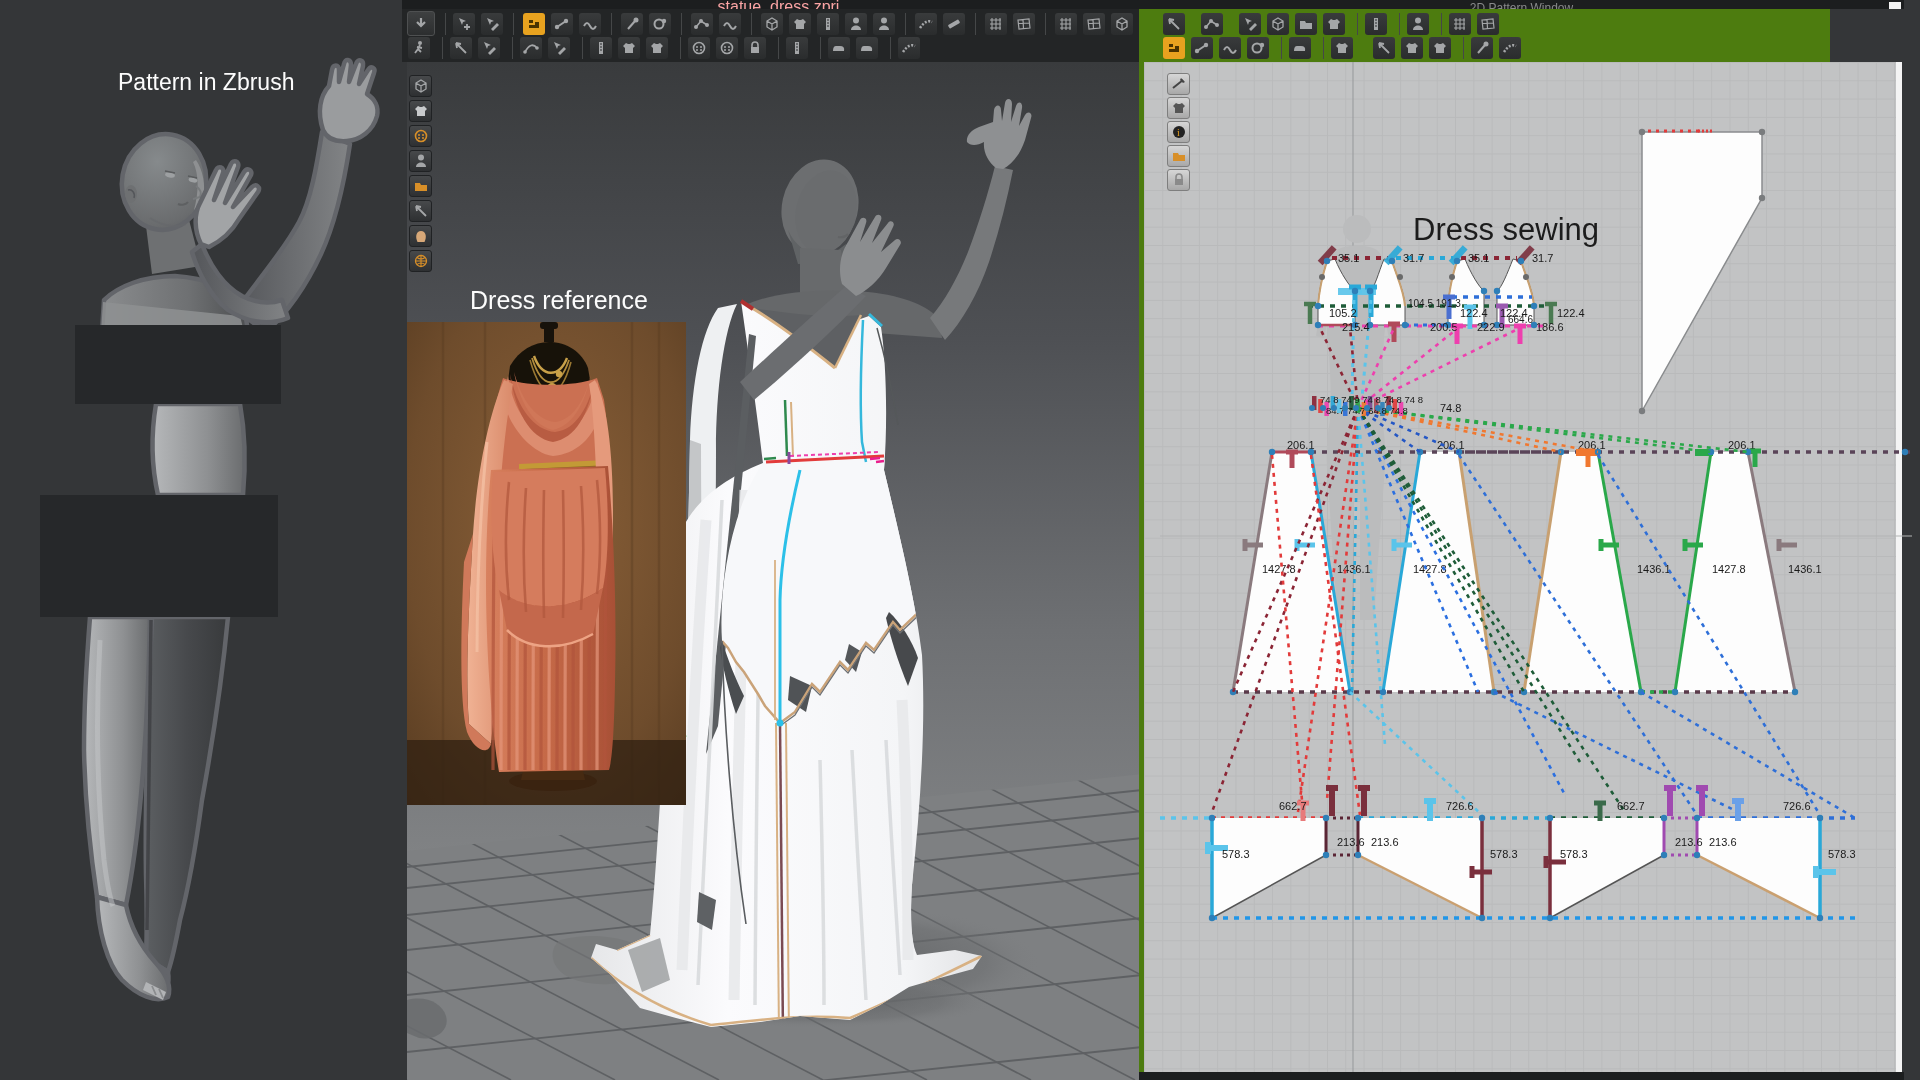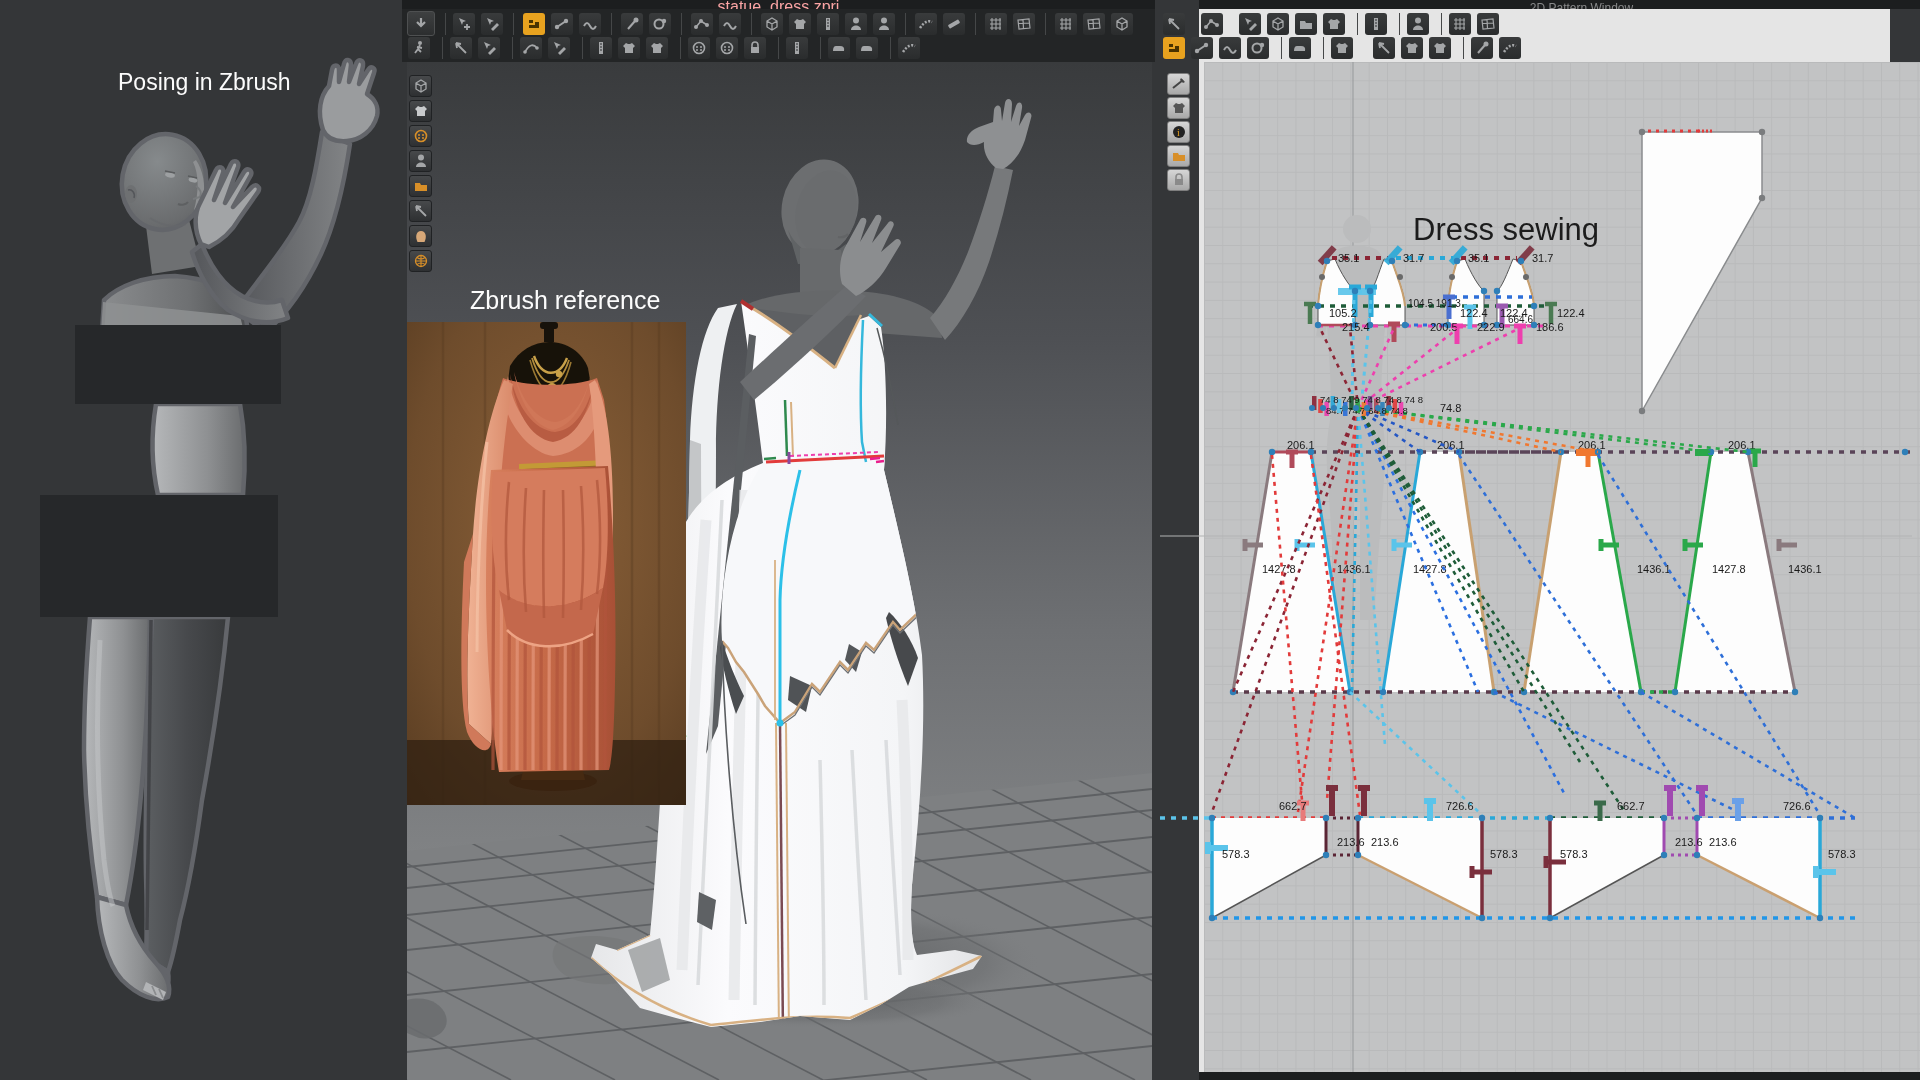--- a/index.html
+++ b/index.html
@@ -2,21 +2,21 @@
 <html><head><meta charset="utf-8">
 <style>
 *{margin:0;padding:0;box-sizing:border-box}
 html,body{width:1920px;height:1080px;overflow:hidden;background:#343638;font-family:"Liberation Sans",sans-serif}
 .abs{position:absolute}
 #stage{position:relative;width:1920px;height:1080px}
 </style></head><body>
 <div id="stage">
 
 <div class="abs" style="left:0;top:0;width:402px;height:1080px;background:#343638">
-<div class="abs" style="left:118px;top:69px;font-size:23px;color:#fcfcfc">Posing in Zbrush</div>
+<div class="abs" style="left:118px;top:69px;font-size:23px;color:#fcfcfc">Pattern in Zbrush</div>
 <svg class="abs" style="left:0;top:0" width="402" height="1080" viewBox="0 0 402 1080">
 <defs>
 <linearGradient id="bodyG" x1="0" y1="0" x2="1" y2="0">
  <stop offset="0" stop-color="#8a8c8e"></stop>
             <stop offset="0.6" stop-color="#6e7072"></stop>
             <stop offset="1" stop-color="#4c4e50"></stop>
           </linearGradient>
 <radialGradient id="headG" cx="0.38" cy="0.3" r="0.95">
  <stop offset="0" stop-color="#868a8c"></stop>
             <stop offset="0.7" stop-color="#6a6c6e"></stop>
@@ -518,21 +518,21 @@
       <svg width="18" height="18" viewBox="0 0 18 18">
         <path d="M5.5,15 C3,10 4,4 9,4 C14,4 15,10 12.5,15 z" fill="#d8a878"></path>
       </svg>
     </div>
     <div class="abs" style="left:409px;top:250px;width:23px;height:22px;background:linear-gradient(#47494b,#2e3032);border:1px solid #202224;border-radius:3px;display:flex;align-items:center;justify-content:center">
       <svg width="18" height="18" viewBox="0 0 18 18">
         <circle cx="9" cy="9" r="5.5" stroke="#d88f28" stroke-width="1.3" fill="none"></circle>
         <path d="M3.5,9 h11 M9,3.5 v11 M5,5.5 q4,3 8,0 M5,12.5 q4,-3 8,0" stroke="#d88f28" stroke-width="1.1" fill="none"></path>
       </svg>
     </div>
-    <div class="abs" style="left:470px;top:286px;font-size:25px;color:#fcfcfc">Zbrush reference</div>
+    <div class="abs" style="left:470px;top:286px;font-size:25px;color:#fcfcfc">Dress reference</div>
 <div class="abs" style="left:407px;top:322px;width:279px;height:483px;overflow:hidden">
 <svg width="279" height="483" viewBox="0 0 279 483">
 <defs>
 <radialGradient id="wood" cx="0.52" cy="0.42" r="0.95">
  <stop offset="0" stop-color="#8a6038"></stop>
             <stop offset="0.55" stop-color="#6e4c2c"></stop>
             <stop offset="1" stop-color="#483019"></stop>
           </radialGradient>
 <linearGradient id="skirtG" x1="0" y1="0" x2="1" y2="0">
  <stop offset="0" stop-color="#d8815f"></stop>
@@ -604,21 +604,21 @@
  <path d="M102,160 C98,200 98,242 102,278"></path>
  <path d="M119,166 C116,210 116,252 119,290"></path>
  <path d="M137,168 C136,212 136,254 137,296"></path>
  <path d="M156,168 C157,212 157,254 156,296"></path>
  <path d="M174,164 C177,206 177,248 174,288"></path>
  <path d="M190,158 C194,198 194,238 190,272"></path>
 </g>
 </svg>
 </div>
 
-<div class="abs" style="left:1199px;top:0;width:691px;height:1080px;background:#e5e5e5">
+<div class="abs" style="left:1139px;top:0;width:691px;height:1080px;background:#4d7c0f">
  <div class="abs" style="left:0;top:0;width:765px;height:9px;background:#1c1e1f;overflow:hidden;text-align:center">
    <span style="font-size:12px;color:#898a8b;position:relative;top:-2px">2D Pattern Window</span></div>
  <div class="abs" style="left:750px;top:2px;width:12px;height:7px;background:#f2f2f2"></div>
  <div class="abs" style="left:5px;top:62px;width:752px;height:1010px;background:#c2c3c4;
    background-image:linear-gradient(#b9babb 1px,transparent 1px),linear-gradient(90deg,#b9babb 1px,transparent 1px);
    background-size:18.3px 18.3px"></div>
  <div class="abs" style="left:757px;top:62px;width:6px;height:1010px;background:#f4f4f4"></div>
  <div class="abs" style="left:0;top:1072px;width:765px;height:8px;background:#1c1e1f"></div>
 </div>
 <div class="abs" style="left:1163px;top:13px;width:22px;height:22px;background:linear-gradient(#393b3c,#2a2c2d);border-radius:3px;display:flex;align-items:center;justify-content:center">

